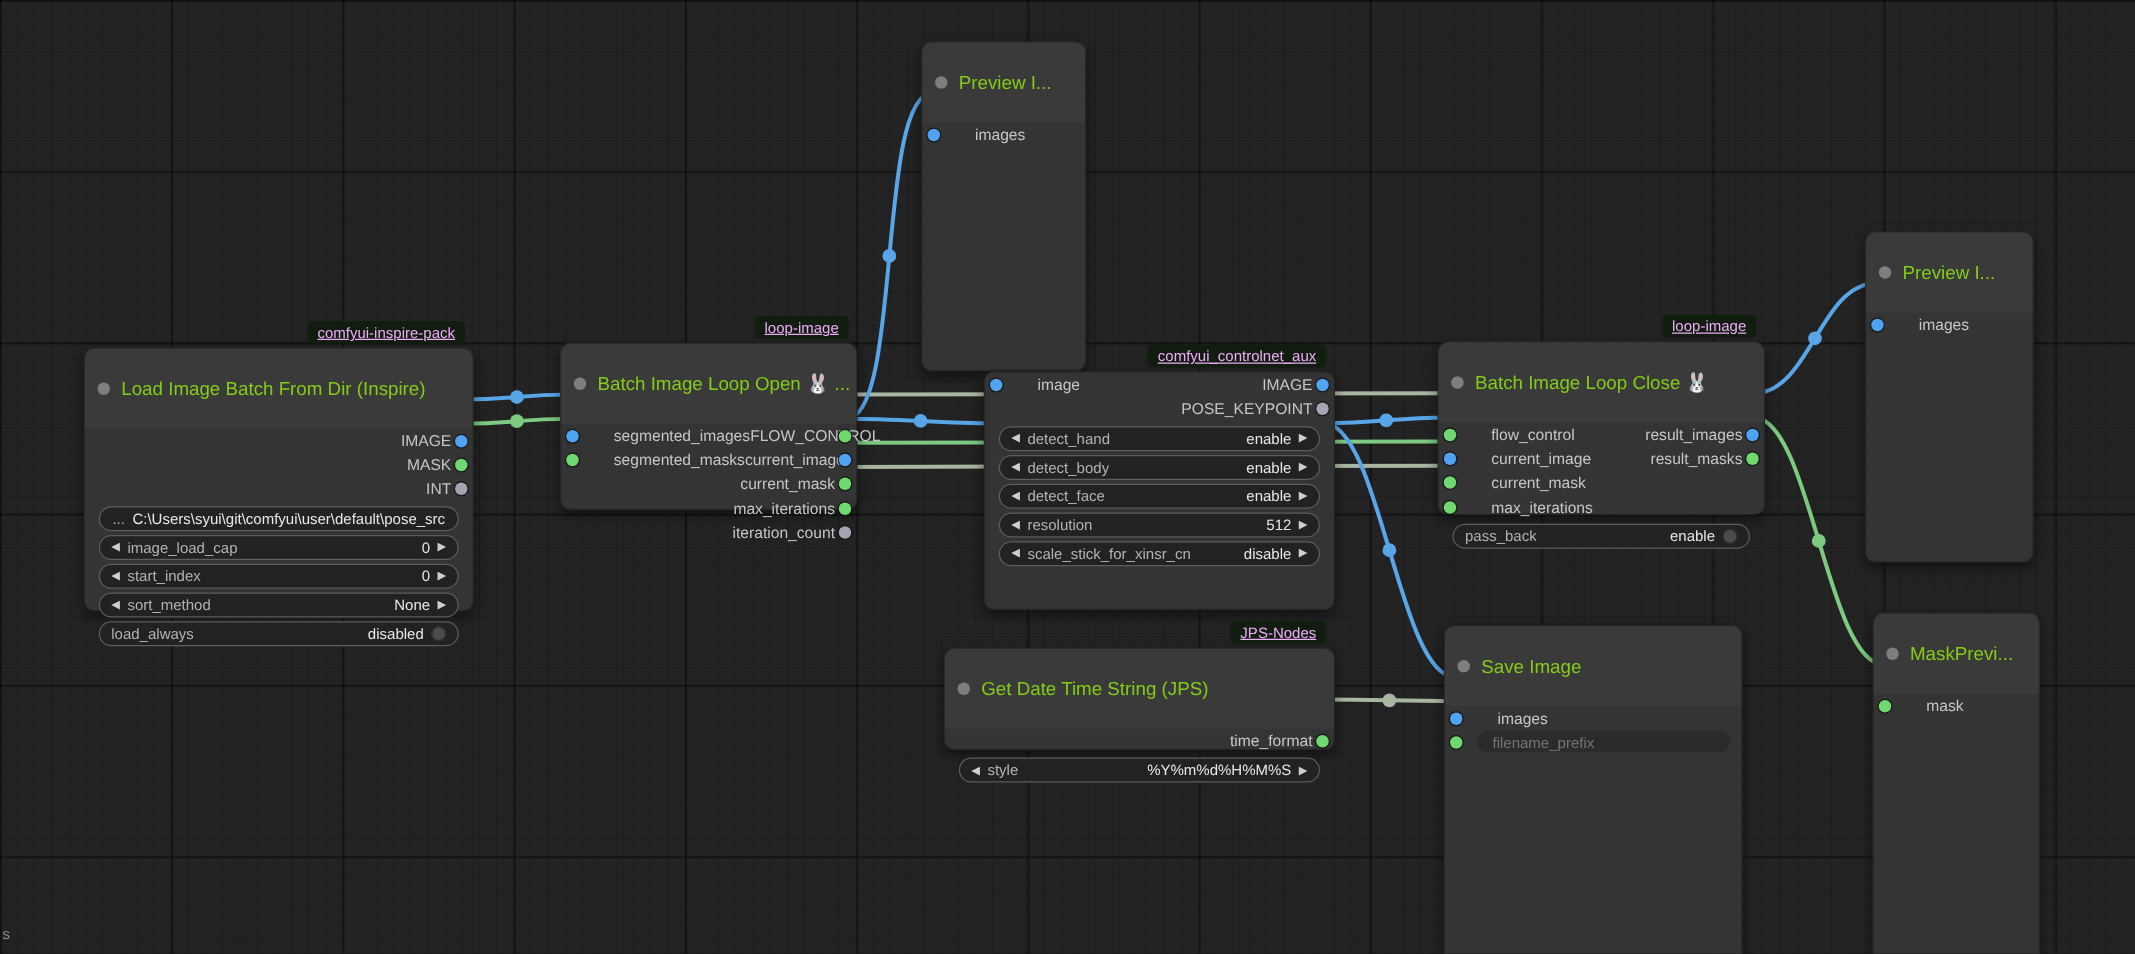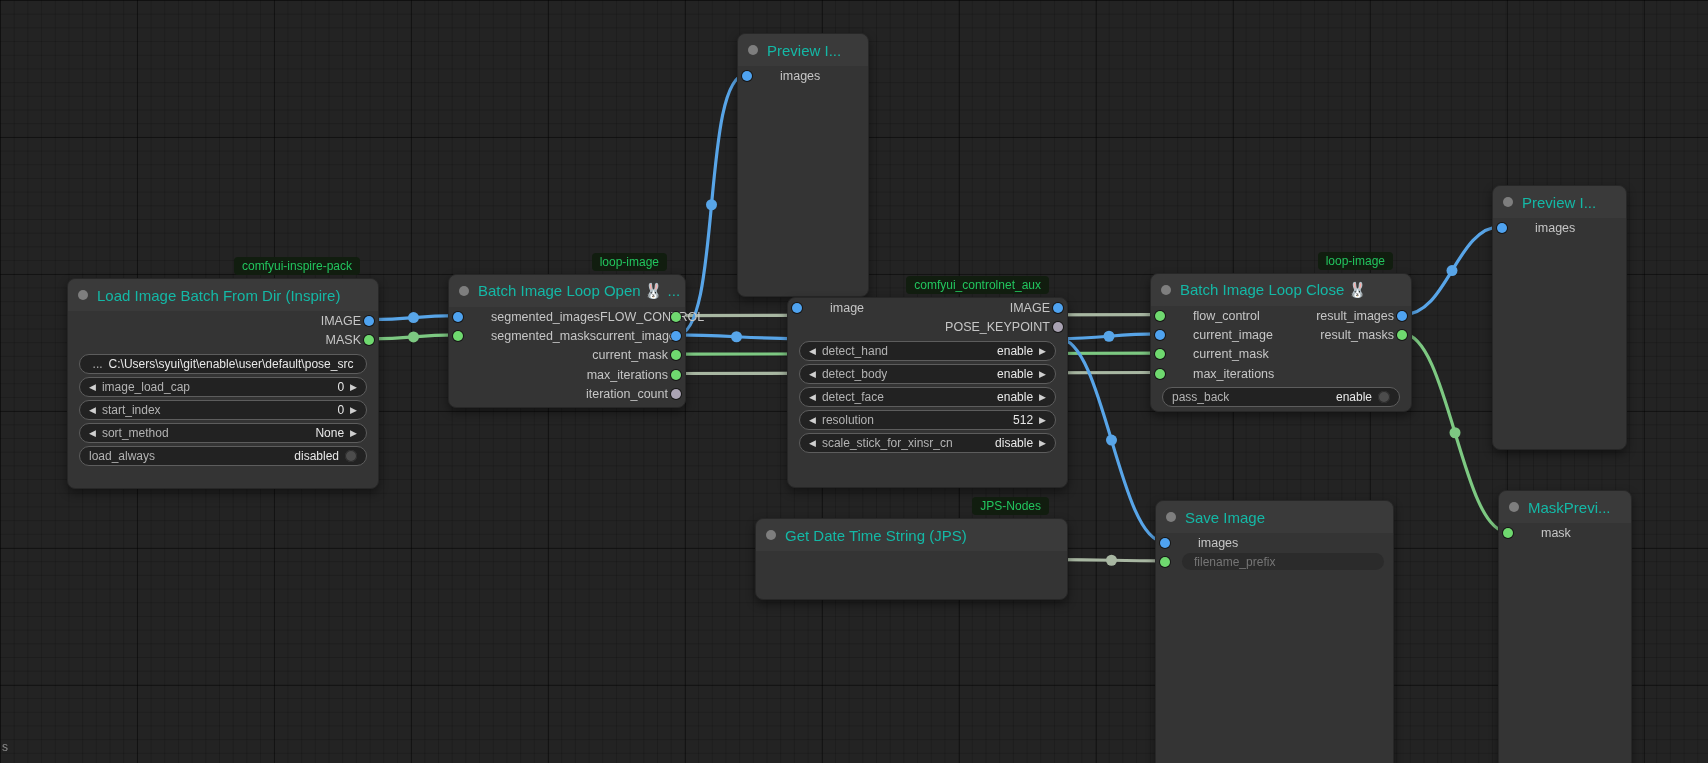--- a/index.html
+++ b/index.html
@@ -14,28 +14,28 @@
       linear-gradient(90deg, rgba(0,0,0,.16) 1px, transparent 1px);
     background-size:137px 137px,137px 137px,13.7px 13.7px,13.7px 13.7px;
   }
   #wires{position:absolute;left:0;top:0;z-index:1;}
   #nodes{position:absolute;left:0;top:0;z-index:2;width:100%;height:100%;pointer-events:none;}
   .node{
     position:absolute;background:#343434;border:1px solid #272727;border-radius:8px;
     box-shadow:0 4px 10px rgba(0,0,0,.45);box-sizing:border-box;pointer-events:auto;
   }
   .title{
-    height:32px;display:flex;align-items:center;gap:9px;padding:0 10px;
-    color:#14b8a6;font-size:15px;white-space:nowrap;overflow:hidden;
+    height:32px;display:flex;align-items:center;gap:9px;padding:16px 10px;
+    color:#84cc16;font-size:15px;white-space:nowrap;overflow:hidden;
     border-radius:8px 8px 0 0;background:#3a3a3a;
   }
   .tdot{width:10px;height:10px;border-radius:50%;background:#7e7e7e;flex:0 0 auto;}
   .badge{
-    position:absolute;bottom:calc(100% + 4px);right:18px;background:#111d0f;
-    color:#22c55e;font-size:12px;padding:2px 8px;border-radius:4px;white-space:nowrap;
+    position:absolute;bottom:calc(100% + 4px);right:6px;background:#111d0f;
+    color:#f0abfc;font-size:12px;padding:2px 8px;border-radius:4px;white-space:nowrap;text-decoration:underline;
   }
   .rows{position:relative;}
   .srow{position:relative;height:19.3px;display:flex;align-items:center;font-size:12.5px;color:#c6c6c6;}
   .srow .inlabel{margin-left:17px;padding-left:25px;}
   .srow .outlabel{margin-left:auto;margin-right:17px;}
   .dot{position:absolute;top:50%;width:10px;height:10px;border-radius:50%;
        box-shadow:0 0 0 1px rgba(15,15,15,.8);transform:translateY(-50%);}
   .dot.in{left:4px;}
   .dot.out{right:4px;}
   .pillinput{
@@ -96,25 +96,29 @@
         </div>
         <div class="rows">
           <div class="srow">
             <span class="outlabel">IMAGE</span>
             <span class="dot out" style="background: rgb(79, 163, 240);"></span>
           </div>
           <div class="srow">
             <span class="outlabel">MASK</span>
             <span class="dot out" style="background: rgb(111, 217, 111);"></span>
           </div>
+          <div class="srow">
+            <span class="outlabel">INT</span>
+            <span class="dot out" style="background: rgb(169, 162, 178);"></span>
+          </div>
         </div>
         <div class="widgets">
           <div class="widget textw">
             <span class="wlabel">...</span>
-            <span class="wvalue">C:\Users\syui\git\enable\user\default\pose_src</span>
+            <span class="wvalue">C:\Users\syui\git\comfyui\user\default\pose_src</span>
           </div>
           <div class="widget stepper">
             <span class="wlabel">image_load_cap</span>
             <span class="wvalue">0</span>
           </div>
           <div class="widget stepper">
             <span class="wlabel">start_index</span>
             <span class="wvalue">0</span>
           </div>
           <div class="widget stepper">
@@ -261,20 +265,32 @@
             <span class="pillinput">filename_prefix</span>
           </div>
         </div>
       </div>
       <div class="node" style="left: 755px; top: 518px; width: 313px; height: 82px;">
         <div class="badge">JPS-Nodes</div>
         <div class="title">
           <span class="tdot"></span>
           <span>Get Date Time String (JPS)</span>
         </div>
+        <div class="rows">
+          <div class="srow">
+            <span class="outlabel">time_format</span>
+            <span class="dot out" style="background: rgb(111, 217, 111);"></span>
+          </div>
+        </div>
+        <div class="widgets">
+          <div class="widget stepper">
+            <span class="wlabel">style</span>
+            <span class="wvalue">%Y%m%d%H%M%S</span>
+          </div>
+        </div>
       </div>
       <div class="node" style="left: 1492px; top: 185px; width: 135px; height: 265px;">
         <div class="title">
           <span class="tdot"></span>
           <span>Preview I...</span>
         </div>
         <div class="rows">
           <div class="srow">
             <span class="dot in" style="background: rgb(79, 163, 240);"></span>
             <span class="inlabel">images</span>

